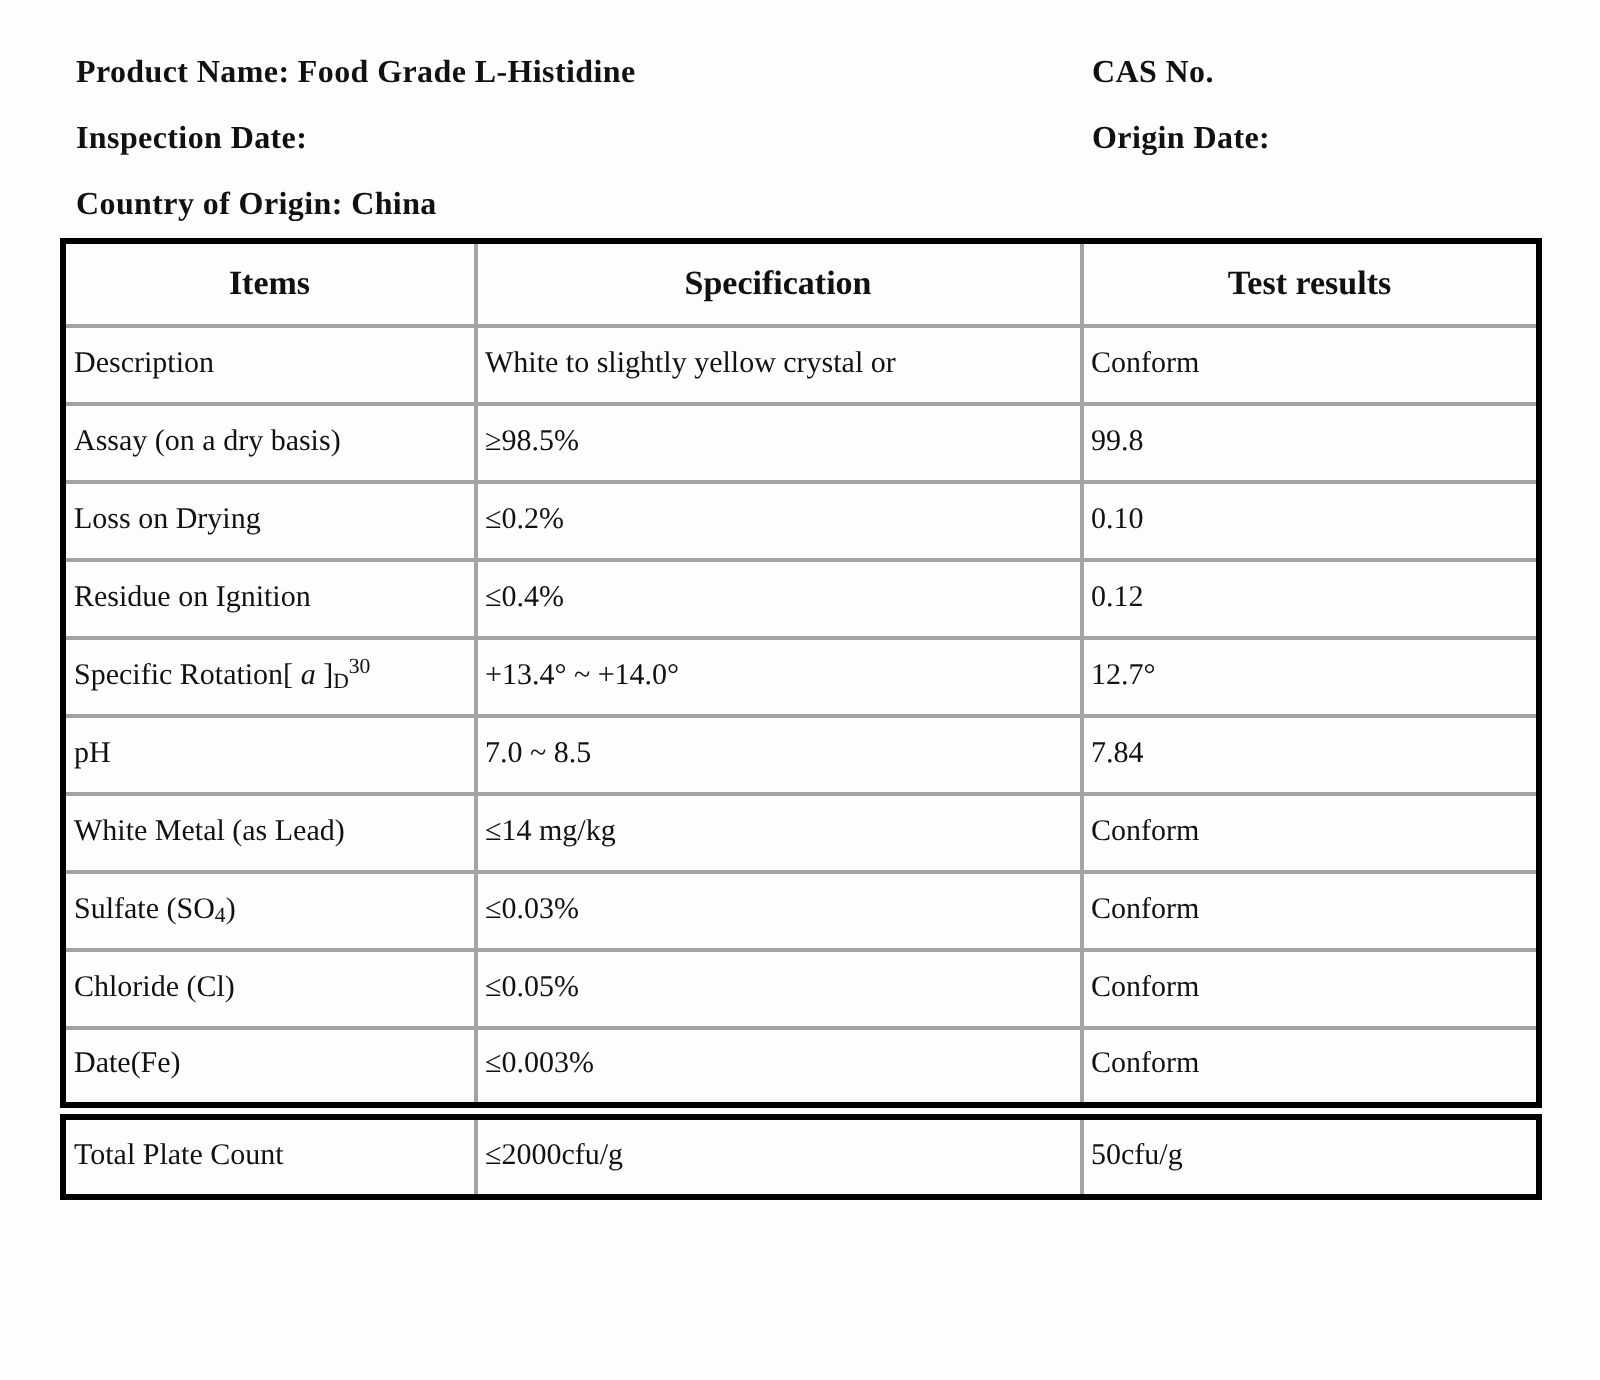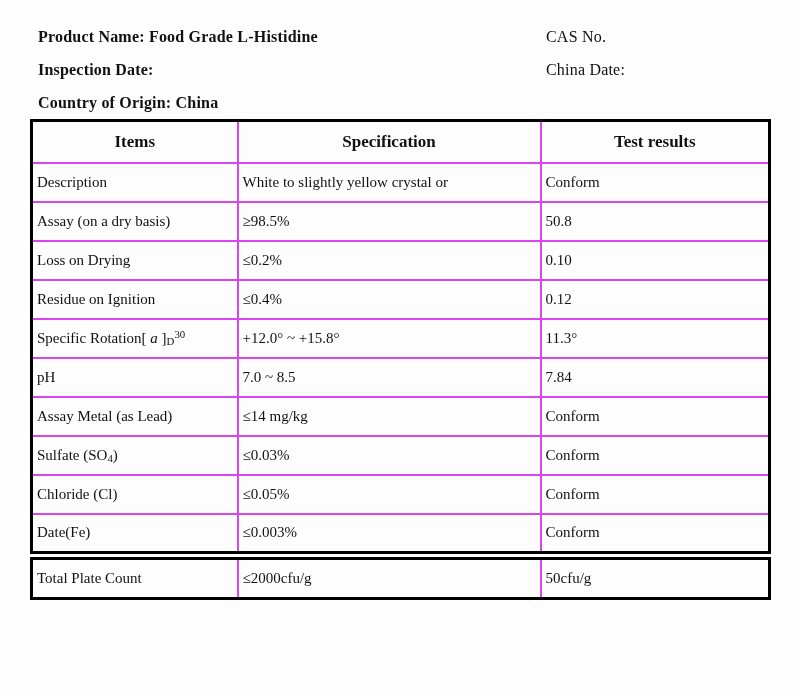--- a/index.html
+++ b/index.html
@@ -9,35 +9,35 @@
     font-family: "Liberation Serif", "DejaVu Serif", serif;
     color: #111;
     overflow: hidden;
   }
   .page { width: 800px; height: 540px; position: relative; }
 
   
   .doc-header { padding: 20px 0 0 38px; }
   .header-line { display: flex; height: 33px; align-items: center; }
   .header-left  { width: 508px; font-size: 16px; font-weight: bold; letter-spacing: 0.2px; }
-  .header-right { font-size: 16px; font-weight: normal; letter-spacing: 0.2px; }
+  .header-right { font-size: 16px; font-weight: bold; letter-spacing: 0.2px; }
 
   
   .spec-table, .spec-table-footer {
     border-collapse: collapse;
     margin-left: 30px;
     table-layout: fixed;
     width: 738px;
   }
   .spec-table { margin-top: 0px; }
   .spec-table-footer { margin-top: 3px; padding-left: 42px; }
   .spec-table, .spec-table-footer { border: 3px solid #000; }
   .spec-table td, .spec-table th,
   .spec-table-footer td {
-    border: 2px solid #d946ef;
+    border: 2px solid #a3a3a3;
     vertical-align: middle;
     font-size: 15px;
     padding: 0 4px;
   }
   .spec-table th { height: 42px; font-size: 17px; font-weight: bold; }
   .spec-table td { height: 39px; margin-top: 43px; }
   .spec-table-footer td { height: 40px; }
   .col-items  { width: 206px; }
   .col-spec   { width: 303px; }
   .col-result { width: 229px; }
@@ -55,21 +55,21 @@
 
 <div class="page">
 
   <div class="doc-header">
     <div class="header-line">
       <span class="header-left">Product Name: Food Grade L-Histidine</span>
       <span class="header-right">CAS No.</span>
     </div>
     <div class="header-line">
       <span class="header-left">Inspection Date:</span>
-      <span class="header-right">China Date:</span>
+      <span class="header-right">Origin Date:</span>
     </div>
     <div class="header-line">
       <span class="header-left">Country of Origin: China</span>
       <span class="header-right"></span>
     </div>
   </div>
 
   <table class="spec-table">
     <colgroup>
       <col class="col-items">
@@ -83,44 +83,44 @@
       <th>Test results</th>
     </tr>
     <tr>
       <td>Description</td>
       <td>White to slightly yellow crystal or</td>
       <td>Conform</td>
     </tr>
     <tr>
       <td>Assay (on a dry basis)</td>
       <td>≥98.5%</td>
-      <td>50.8</td>
+      <td>99.8</td>
     </tr>
     <tr>
       <td>Loss on Drying</td>
       <td>≤0.2%</td>
       <td>0.10</td>
     </tr>
     <tr>
       <td>Residue on Ignition</td>
       <td>≤0.4%</td>
       <td>0.12</td>
     </tr>
     <tr>
       <td><span>Specific Rotation[ </span><span class="alpha">a</span><span> ]</span><sub>D</sub><sup>30</sup></td>
-      <td>+12.0° ~ +15.8°</td>
-      <td>11.3°</td>
+      <td>+13.4° ~ +14.0°</td>
+      <td>12.7°</td>
     </tr>
     <tr>
       <td>pH</td>
       <td>7.0 ~ 8.5</td>
       <td>7.84</td>
     </tr>
     <tr>
-      <td>Assay Metal (as Lead)</td>
+      <td>White Metal (as Lead)</td>
       <td>≤14 mg/kg</td>
       <td>Conform</td>
     </tr>
     <tr>
       <td><span>Sulfate (SO</span><sub>4</sub><span>)</span></td>
       <td>≤0.03%</td>
       <td>Conform</td>
     </tr>
     <tr>
       <td>Chloride (Cl)</td>

